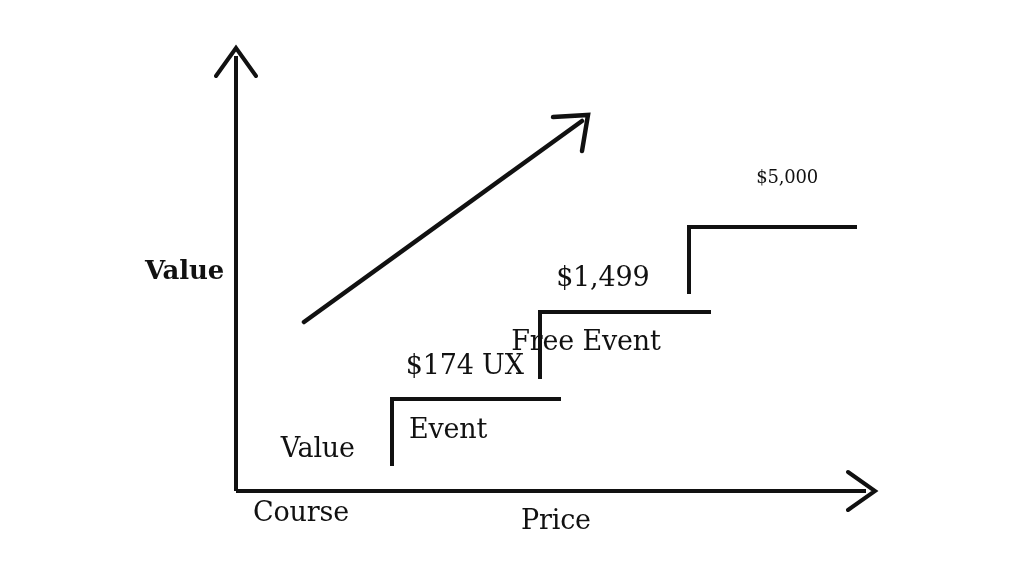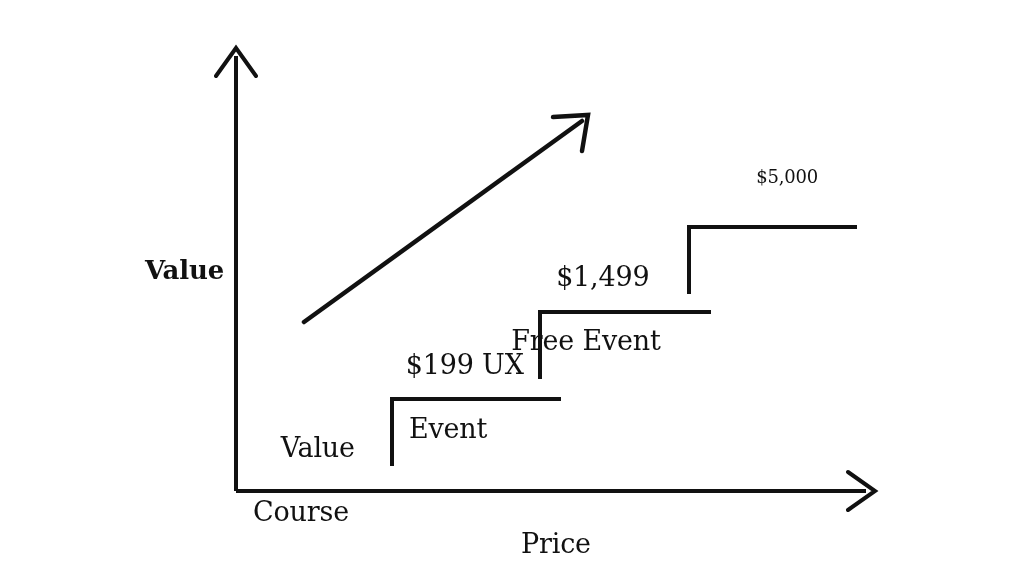--- a/index.html
+++ b/index.html
@@ -42,21 +42,21 @@
   #axis-title-value {
     left: 120px;
     top: 255px;
     width: 104px;
     text-align: right;
     font-size: 26px;
     font-weight: bold;
   }
   #axis-title-price {
     left: 456px;
-    top: 528px;
+    top: 504px;
     width: 200px;
     text-align: center;
     font-size: 27px;
   }
   
   #tier-label-0 {
     left: 228px;
     top: 400px;
     width: 146px;
     text-align: center;
@@ -127,21 +127,21 @@
   <div class="lbl" id="axis-title-value">Value</div>
 
   <div class="lbl" id="axis-title-price">Price</div>
 
   <div class="lbl" id="tier-label-0">
     <span class="l1">Value</span>
     <span class="l2">Course</span>
   </div>
 
   <div class="lbl" id="tier-label-1">
-    <span class="l1">$199 UX</span>
+    <span class="l1">$174 UX</span>
     <span class="l2">Event</span>
   </div>
 
   <div class="lbl" id="tier-label-2">
     <span class="l1">$1,499</span>
     <span class="l2">Free Event</span>
   </div>
 
   <div class="lbl" id="tier-label-3">
     <span class="l1">$5,000</span>

